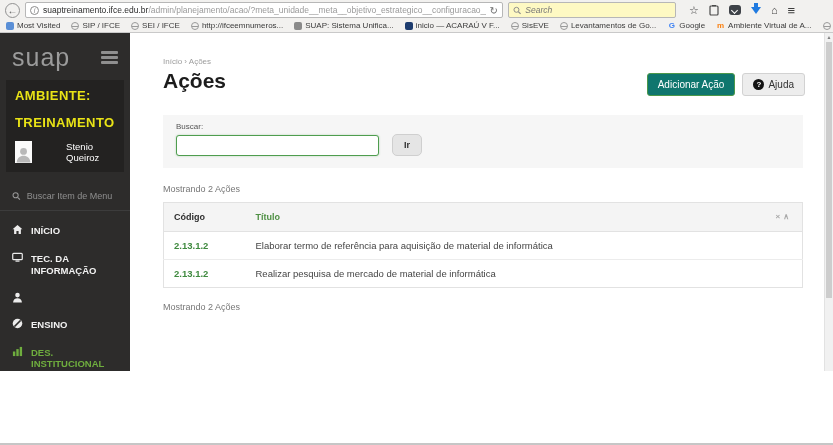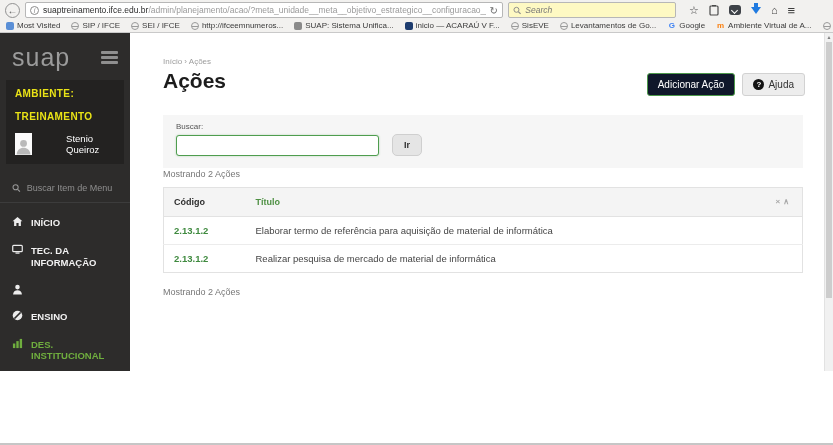--- a/index.html
+++ b/index.html
@@ -52,21 +52,21 @@
   
   .window { display:flex; height:338px; position:relative; }
 
   
   .sidebar { width:130px; background:#2d2c2b; color:#e6e6e6; flex:0 0 auto; padding-top:8px; overflow:hidden; }
   .logo-row { display:flex; align-items:center; justify-content:space-between; padding:4px 12px 10px; }
   .logo { color:#9b9b9b; font-size:25px; line-height:1; letter-spacing:1px; }
   .burger { width:17px; }
   .burger div { height:2.5px; background:#8f8f8f; margin:2.5px 0; border-radius:1px; }
   .user-panel { background:#232221; margin:0 6px; padding:8px 9px 9px; }
-  .env { color:#e9e316; font-weight:bold; font-size:10px; letter-spacing:.4px; }
+  .env { color:#e9e316; font-weight:bold; font-size:13px; letter-spacing:.4px; }
   .env.lbl { margin-bottom:12px; }
   .user-row { display:flex; align-items:center; gap:6px; margin-top:11px; }
   .avatar { width:22px; height:22px; background:#fbfbfb; display:flex; align-items:flex-end; justify-content:center; overflow:hidden; }
   .user-name { font-size:9.5px; color:#fff;margin-left:28px; }
   .menu-search { display:flex; align-items:center; gap:6px; padding:11px 12px 9px; border-bottom:1px solid #3c3c3c; margin-top:8px; }
   .menu-search input { background:transparent; border:none; outline:none; color:#9a9a9a; font-size:9px; width:100%; font-family:inherit; }
   .menu-search input::placeholder { color:#8f8f8f; }
   .nav { padding-top:6px; }
   .nav-item { display:flex; gap:8px; align-items:flex-start; padding:8px 12px; font-size:9.5px; font-weight:bold; color:#f2f2f2; cursor:pointer; }
   .nav-item .lbl { max-width:84px; line-height:1.25; }
@@ -78,31 +78,31 @@
   .chev { width:5px; height:5px; border-right:1.6px solid currentColor; border-bottom:1.6px solid currentColor; flex:0 0 auto; }
   .chev.right { transform:rotate(-45deg); }
 
   
   .main { flex:1; background:#fff; padding:24px 30px 0 33px; position:relative; }
   .breadcrumb { font-size:8px; color:#9c9c9c; }
   .breadcrumb .crumb-link { color:#9c9c9c; text-decoration:none; }
   .page-title { font-size:21px; font-weight:bold; color:#1c1c1c; margin-top:3px; }
   .actions { position:absolute; top:40px; right:28px; display:flex; gap:7px; }
   .btn { font-family:inherit; font-size:10px; border-radius:3px; padding:5px 10px; cursor:pointer; }
-  .btn-add { background:#0f172a; border:1px solid #4c984a; color:#fff; }
+  .btn-add { background:#0f766e; border:1px solid #4c984a; color:#fff; }
   .btn-help { background:#ededed; border:1px solid #d2d2d2; color:#333; display:flex; align-items:center; gap:4px; }
   .q-ico { width:11px; height:11px; background:#141414; color:#fff; border-radius:50%; font-size:8px; font-weight:bold; line-height:11px; text-align:center; }
   .filter-panel { background:#f6f6f6; margin-top:22px; padding:7px 13px 12px; }
   .filter-label { display:block; font-size:8px; color:#555; margin-bottom:3px; }
   .filter-row { display:flex; align-items:center; }
   .filter-input { width:203px; height:21px; border:1px solid #4f9d4f; border-radius:3px; padding:0 4px;
                   font-size:10px; font-family:inherit; outline:none; box-shadow:0 0 2px rgba(85,160,85,.45); }
   .btn-go { margin-left:13px; background:#e5e5e5; border:1px solid #cfcfcf; border-radius:5px;
             font-size:9px; font-weight:bold; color:#2f2f2f; padding:5px 11px; font-family:inherit; cursor:pointer; }
-  .showing { font-size:9px; color:#777; margin:1px 0 8px; }
+  .showing { font-size:9px; color:#777; margin:16px 0 8px; }
   .showing.bottom { margin-top:14px; }
   table { width:100%; border-collapse:collapse; border:1px solid #e2e2e2; }
   thead th { background:#f4f4f4; text-align:left; padding:9px 10px; font-size:9px; color:#2e2e2e; border-bottom:1px solid #e2e2e2; }
   th.col-code { width:82px; }
   th.col-title { color:#4e9043; }
   .sort-ctrls { float:right; color:#a9a9a9; font-size:8px; letter-spacing:3px; }
   tbody td { padding:8px 10px; font-size:9.5px; color:#454545; border-top:1px solid #ececec; background:#fff; }
   td.code a { color:#3f8a3f; font-weight:bold; text-decoration:none;margin-top:44px; }
 
   

